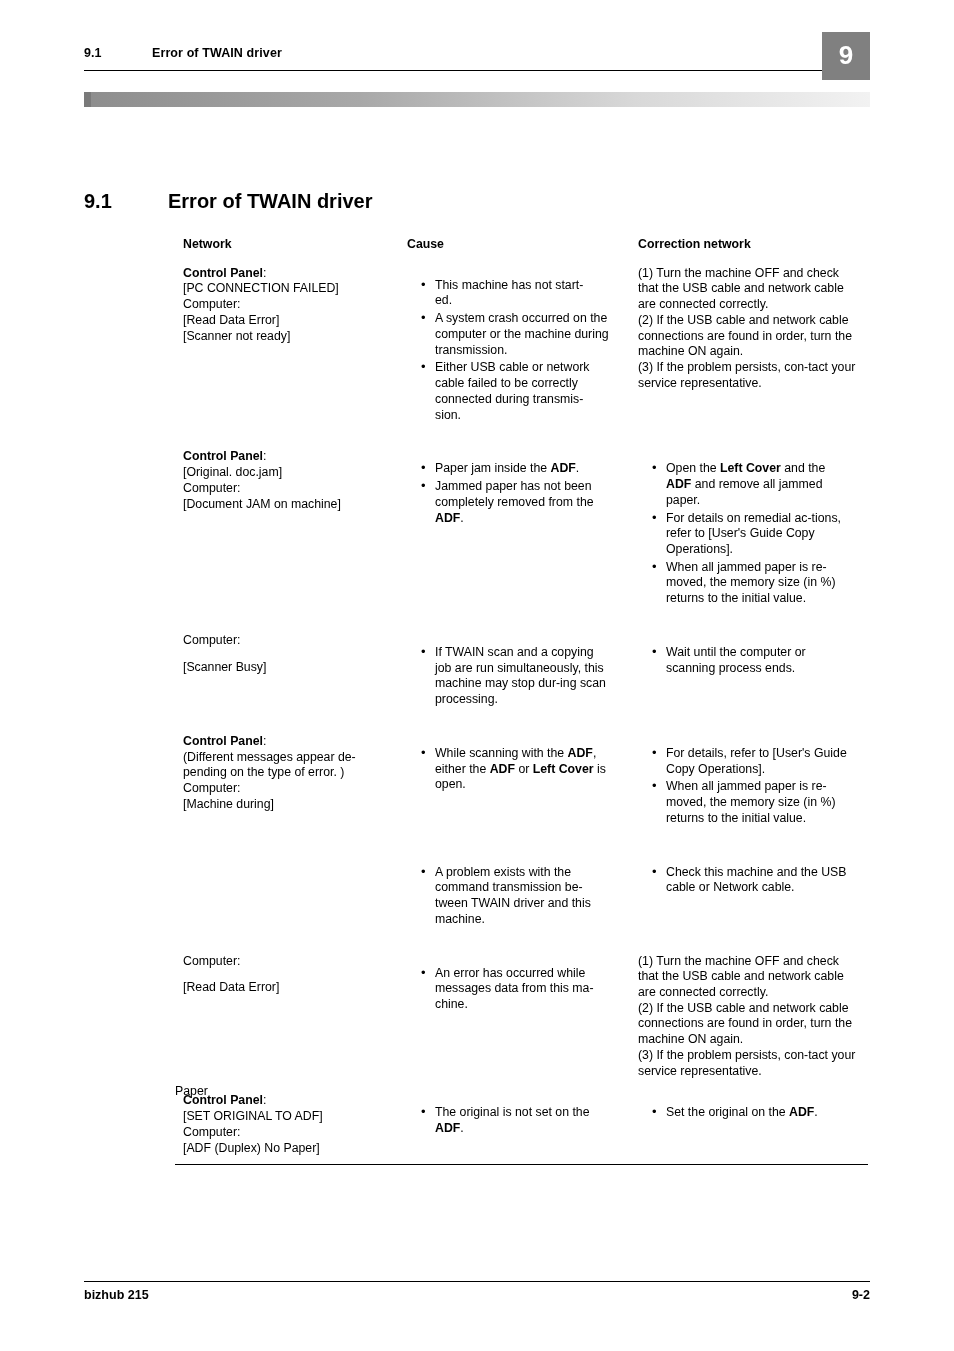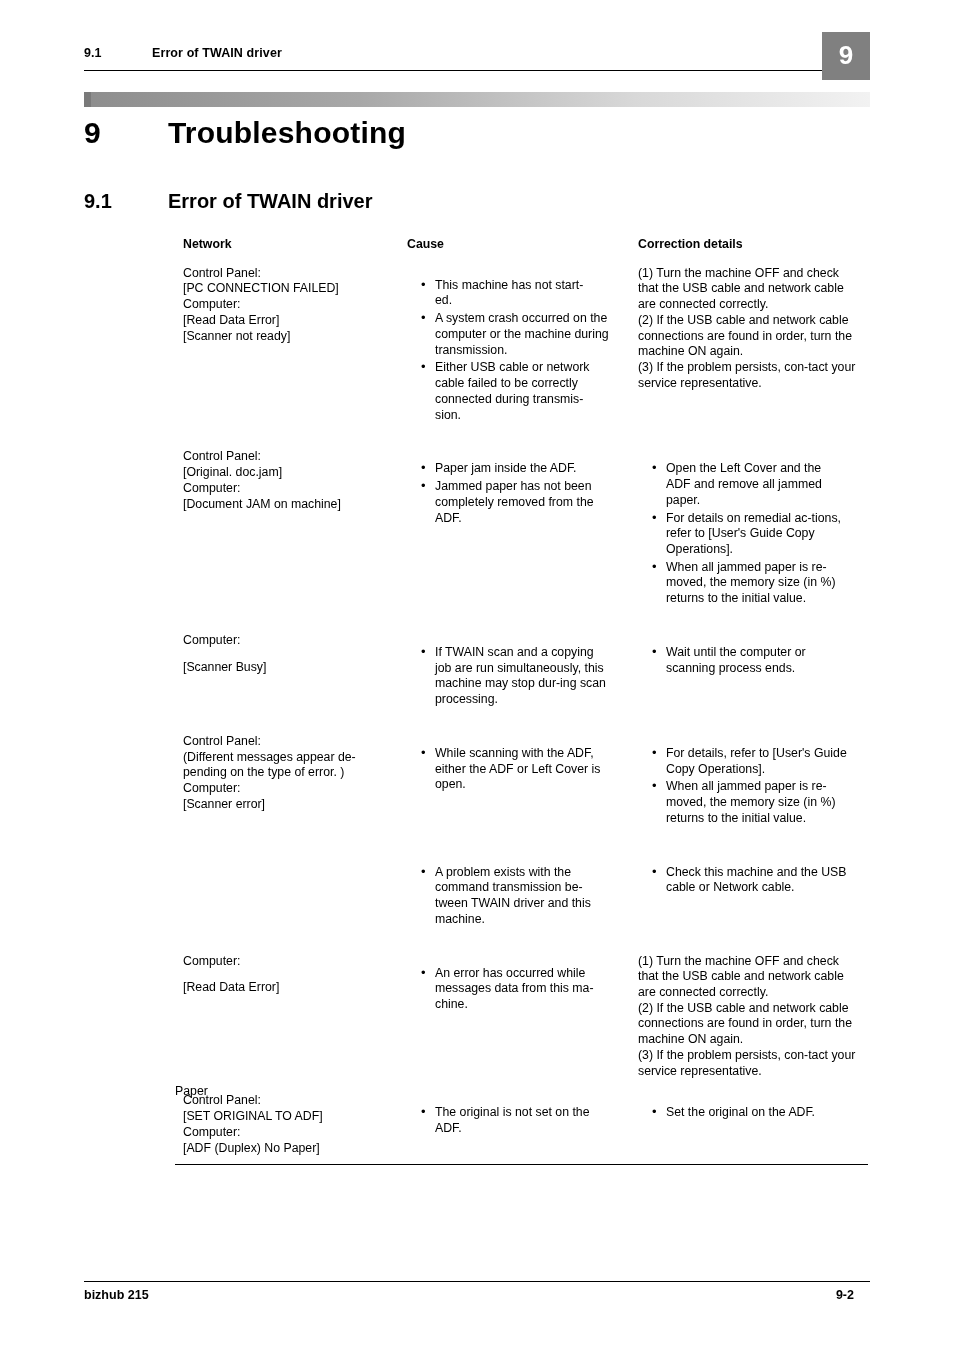--- a/index.html
+++ b/index.html
@@ -156,21 +156,21 @@
     padding-left: 16px;
     margin-bottom: 2px;
   }
   ul.bl > li::before {
     content: "\2022";
     position: absolute;
     left: 2px;
     top: -1px;
     font-size: 13px;
   }
-  .b { font-weight: normal; text-align: center; }
+  .b { font-weight: bold; text-align: center; }
   .blank-line { display: block; height: 11px; }
 
   
   .tips {
     position: absolute;
     top: 1084px;
     left: 175px;
     width: 700px;
     font-size: 12.3px;
     line-height: 1.3;
@@ -205,59 +205,56 @@
   }
   .footer {
     position: absolute;
     left: 84px;
     top: 1288px;
     width: 786px;
     font-size: 12.5px;
     font-weight: bold;
   }
   .footer-left { position: absolute; left: 0; top: 0; }
-  .footer-right { position: absolute; right: 16px; top: 0; }
+  .footer-right { position: absolute; right: 0; top: 0; }
 </style>
 </head>
 <body>
 
 <div class="page">
 
   <div class="header">
     <div class="header-left">
       <span class="header-sec">9.1</span><span>Error of TWAIN driver</span>
     </div>
     <div class="header-rule"></div>
     <div class="header-chapter-box">9</div>
   </div>
 
   <div class="banner">
     <div class="banner-tick"></div>
   </div>
 
-  <div class="chapter-title">
-    <span class="chapter-num">9</span><span>Troubleshooting</span>
-  </div>
 
   <div class="section-title">
     <span class="section-num">9.1</span><span>Error of TWAIN driver</span>
   </div>
 
   <div class="tbl-wrap">
     <table class="doc">
       <colgroup>
           <col class="c1">
           <col class="c2">
           <col class="c3">
         </colgroup>
       <thead>
         <tr class="hdr-row">
           <th class="hdr-top">Network</th>
           <th class="hdr-top vline-l">Cause</th>
-          <th class="hdr-top vline-l">Correction details</th>
+          <th class="hdr-top vline-l">Correction network</th>
         </tr>
       </thead>
       <tbody>
 
         <tr>
           <td class="cell-pad">
             <div><span class="b">Control Panel</span>:</div>
             <div>[PC CONNECTION FAILED]</div>
             <div>Computer:</div>
             <div>[Read Data Error]</div>
@@ -315,21 +312,21 @@
               <li>Wait until the computer or scanning process ends.</li>
             </ul>
           </td>
         </tr>
 
         <tr class="row-sep">
           <td rowspan="2" class="cell-pad">
             <div><span class="b">Control Panel</span>:</div>
             <div>(Different messages appear de-pending on the type of error. )</div>
             <div>Computer:</div>
-            <div>[Scanner error]</div>
+            <div>[Machine during]</div>
           </td>
           <td class="vline-l cell-pad">
             <ul class="bl">
               <li>While scanning with the <span class="b">ADF</span>, either the <span class="b">ADF</span> or <span class="b">Left Cover</span> is open.</li>
             </ul>
           </td>
           <td class="vline-l cell-pad">
             <ul class="bl">
               <li>For details, refer to [User's Guide Copy Operations].</li>
               <li>When all jammed paper is re-moved, the memory size (in %) returns to the initial value.</li>

